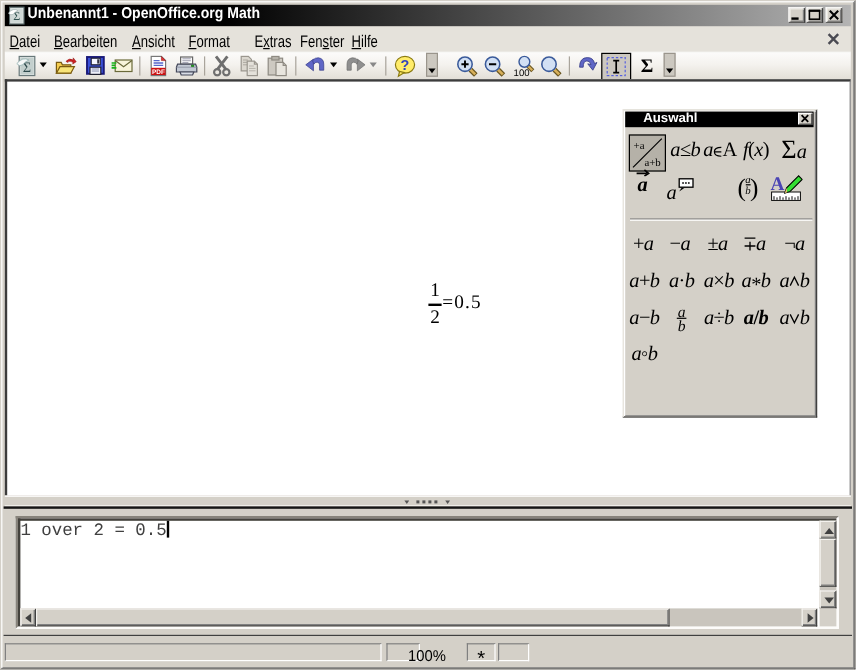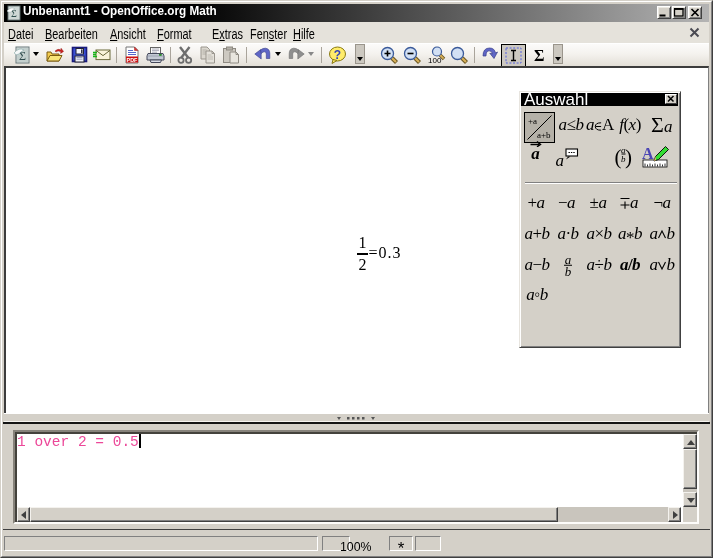--- a/index.html
+++ b/index.html
@@ -37,37 +37,37 @@
   border-top:2px solid #3c3c3c; border-left:2px solid #3c3c3c; border-right:1px solid #808080; }
 
 #formula { position:absolute; left:0; top:0; font-family:"Liberation Serif", serif; font-size:16px; color:#000; }
 
 #splitter { position:absolute; left:4px; top:413px; width:705px; height:9px; background:#d4d0c8; border-top:1px solid #fff; border-bottom:1px solid #f6f4f0; }
 
 #cmdframe { position:absolute; left:3px; top:422px; width:707px; height:108px; background:#d4d0c8; border-top:2px solid #141414; border-bottom:1px solid #404040; }
 #editor { position:absolute; left:10px; top:6px; width:686px; height:94px; background:#fff;
   border-top:2px solid #87837b; border-left:2px solid #87837b; border-right:2px solid #fdfcfa; border-bottom:2px solid #fdfcfa; }
 #editor .inborder { position:absolute; left:0; top:0; right:0; bottom:0; border-top:2px solid #44423c; border-left:2px solid #44423c; pointer-events:none; }
-#cmdtext { position:absolute; left:2px; top:2px; font-family:"Liberation Mono", monospace; font-size:14.5px; line-height:16px; color:#ec4899; white-space:pre; }
+#cmdtext { position:absolute; left:2px; top:2px; font-family:"Liberation Mono", monospace; font-size:14.5px; line-height:16px; color:#404040; white-space:pre; }
 .caret { display:inline-block; width:2px; height:14px; background:#000; vertical-align:-2px; }
 
 .sb { position:absolute; background:#c9c5bd; }
 .sbtn { position:absolute; background:#d4d0c8; border-top:1px solid #f4f2ee; border-left:1px solid #f4f2ee; border-right:1px solid #404040; border-bottom:1px solid #404040; box-shadow:inset -1px -1px 0 #808080; }
 .thumb { position:absolute; background:#d4d0c8; border-top:1px solid #f4f2ee; border-left:1px solid #f4f2ee; border-right:1px solid #404040; border-bottom:1px solid #404040; box-shadow:inset -1px -1px 0 #808080; }
 .arr { position:absolute; width:0; height:0; }
 
 #statusbar { position:absolute; left:4px; top:530px; width:705px; height:24px; background:#d4d0c8; }
 .spanel { position:absolute; top:6px; height:15px; background:#d4d0c8;
   border-top:1px solid #808080; border-left:1px solid #808080; border-right:1px solid #fff; border-bottom:1px solid #fff; font-size:12.5px; }
 
 #auswahl { position:absolute; left:519px; top:91px; width:162px; height:257px; background:#d4d0c8;
   border-top:1px solid #e8e5df; border-left:1px solid #e8e5df; border-right:1px solid #404040; border-bottom:1px solid #404040;
   box-shadow:inset 1px 1px 0 #fff, inset -1px -1px 0 #808080; }
 #austitle { position:absolute; left:1px; top:1px; width:157px; height:13px; background:#000; }
-#austitle .t { position:absolute; left:3px; top:1px; color:#fff; font-weight:normal; font-size:17px; line-height:11px; }
+#austitle .t { position:absolute; left:15px; top:1px; color:#fff; font-weight:bold; font-size:11px; line-height:11px; }
 #ausclose svg { display:block; margin:0 auto; } #ausclose { position:absolute; right:3px; top:2px; width:12px; height:10px; background:#d4d0c8;
   border-top:1px solid #fff; border-left:1px solid #fff; border-right:1px solid #404040; border-bottom:1px solid #404040; }
 .sym { position:absolute; font-family:"Liberation Serif", serif; font-size:17px; letter-spacing:-0.5px; color:#000; white-space:nowrap; transform:translate(-50%,-50%); }
 .sym i { font-style:italic; font-family:"Liberation Serif", serif; }
 .sym svg { overflow:visible; }
 #ausbtn1 { position:absolute; left:4px; top:20px; width:31px; height:31px; background:#b5b1a8; border:1px solid #000; }
 #aussep { position:absolute; left:5px; top:90px; width:152px; height:2px; border-top:1px solid #808080; border-bottom:1px solid #fff; }
 .fracsm { position:absolute; transform:translate(-50%,-50%); text-align:center; font-family:"Liberation Serif", serif; font-style:italic; }
 .lowstar { display:inline-block; transform:translateY(3.5px); }
 </style>
@@ -247,21 +247,21 @@
   <div class="abs" style="left:530px;top:3px;font-family:'Liberation Serif';font-size:16px;font-weight:bold;">Σ</div>
   <div class="ovf" style="left:549px"></div>
 </div>
 
 <div id="docborder"></div>
 
 <div id="formula">
   <div class="abs" style="left:354px;top:236px;width:17px;text-align:center;line-height:14px;">1</div>
   <div class="abs" style="left:357px;top:252.5px;width:11px;height:2px;background:#000;"></div>
   <div class="abs" style="left:354px;top:258px;width:17px;text-align:center;line-height:14px;">2</div>
-  <div class="abs" style="left:368.5px;top:246px;line-height:14px;letter-spacing:1px;">=0.3</div>
+  <div class="abs" style="left:368.5px;top:246px;line-height:14px;letter-spacing:1px;">=0.5</div>
 </div>
 
 <div id="auswahl">
   <div id="austitle">
       <div class="t">Auswahl</div>
     </div>
   <div id="ausclose">
       <svg width="10" height="8">
         <path d="M2 1 L7.5 6.5 M7.5 1 L2 6.5" stroke="#000" stroke-width="1.5"></path>
       </svg>

